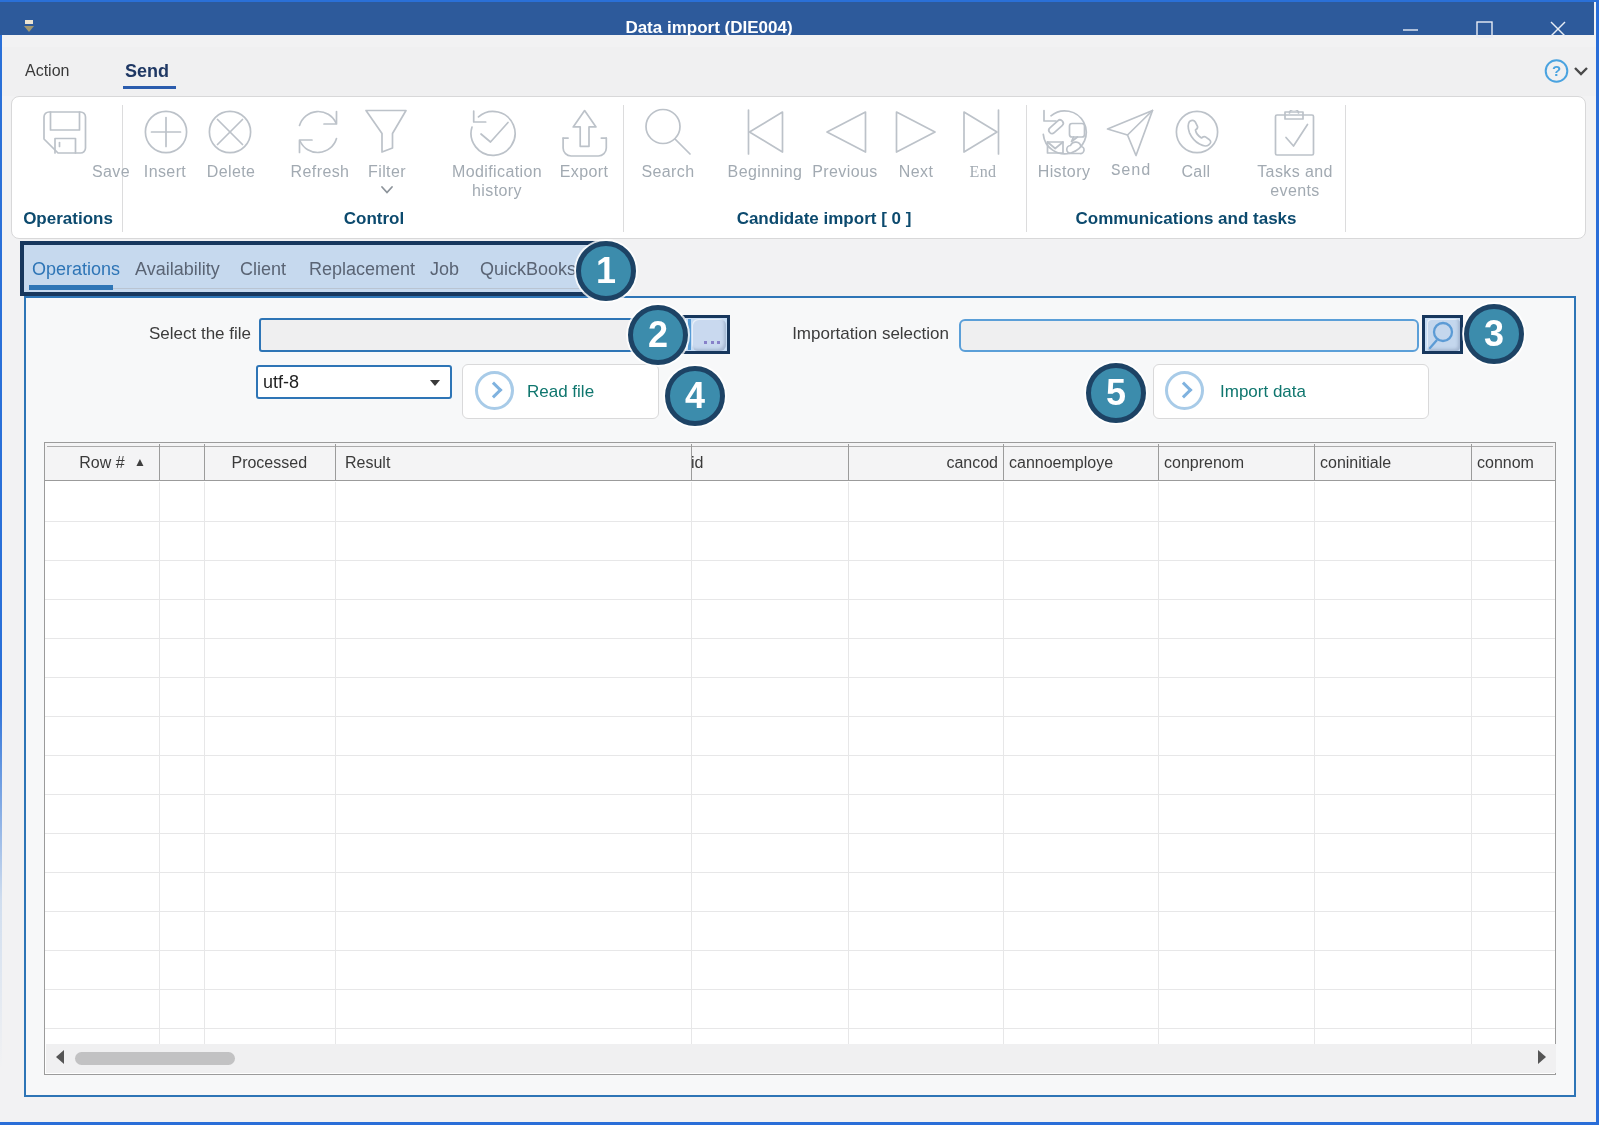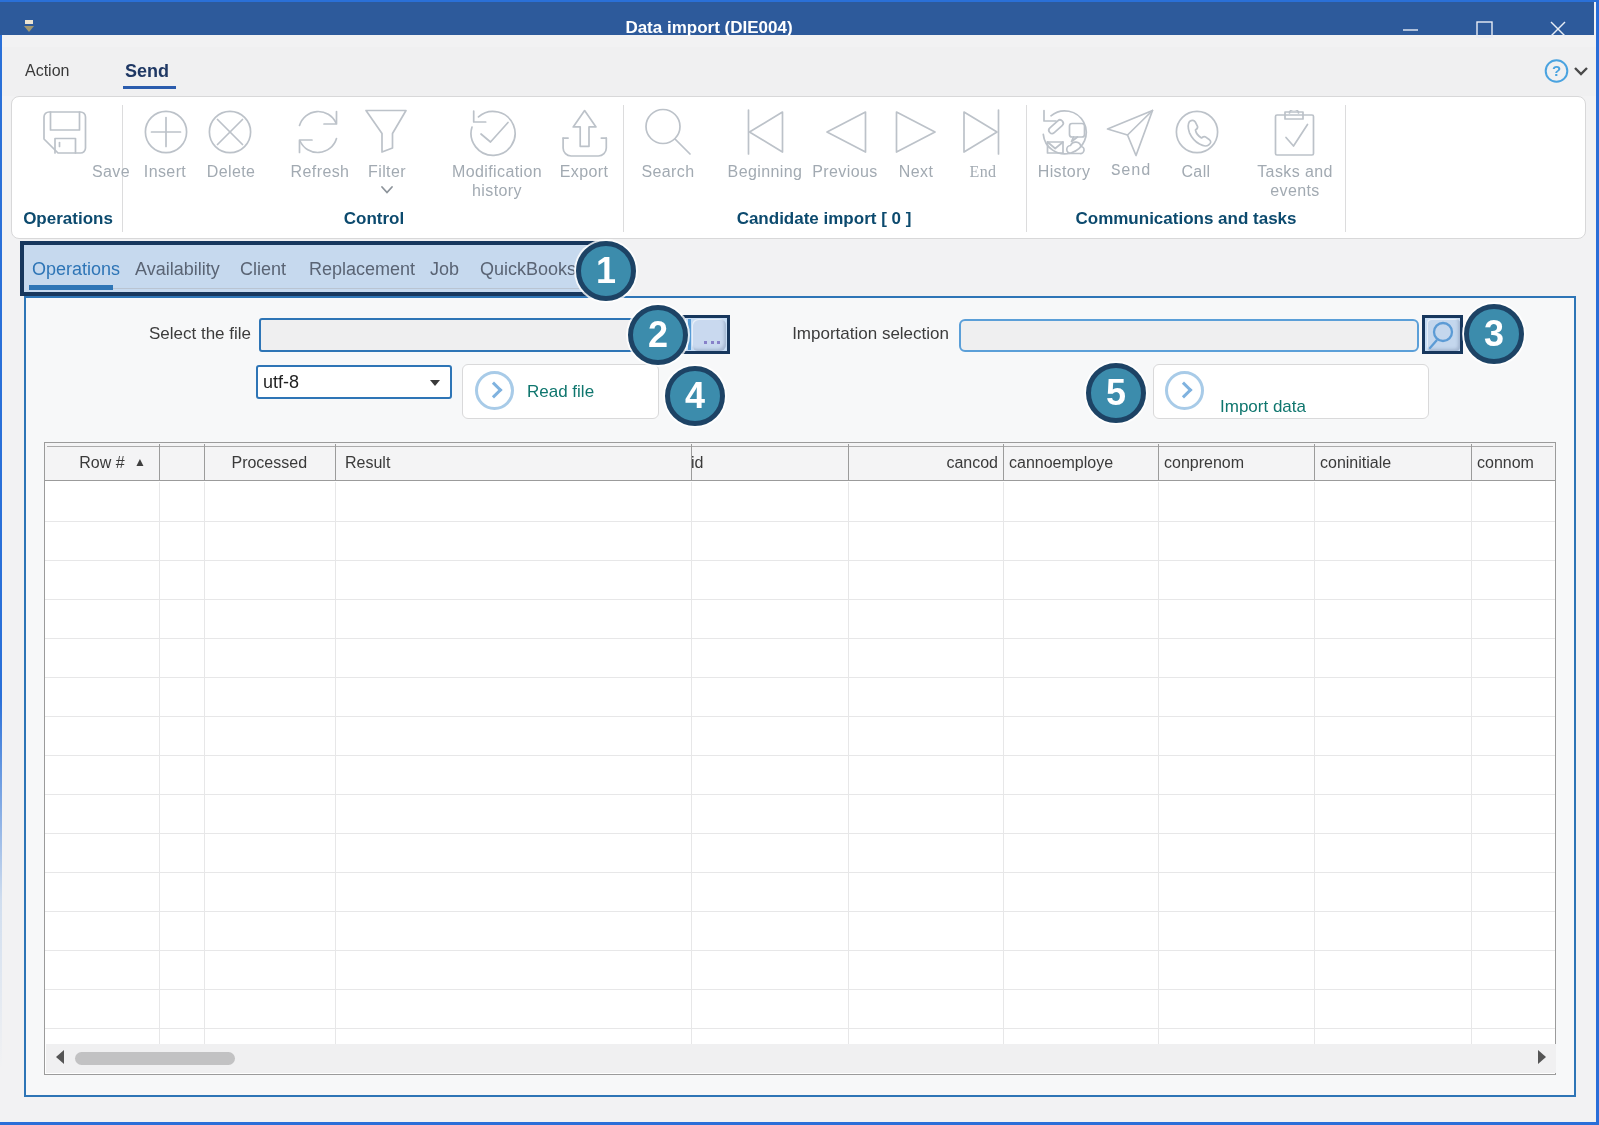--- a/index.html
+++ b/index.html
@@ -245,21 +245,21 @@
   <div class="abs" id="caret"></div>
 
   <div class="abs bigbtn" style="left:462px; top:364px; width:197px; height:55px;"></div>
   <div class="abs bicon" style="left:475px; top:371px;"></div>
   <div class="abs bchev" style="left:488px; top:384px;"></div>
   <div class="abs btxt" style="left:527px; top:382px;">Read file</div>
 
   <div class="abs bigbtn" style="left:1153px; top:364px; width:276px; height:55px;"></div>
   <div class="abs bicon" style="left:1165px; top:371px;"></div>
   <div class="abs bchev" style="left:1178px; top:384px;"></div>
-  <div class="abs btxt" style="left:1220px; top:382px;margin-top:15px;">Import data</div>
+  <div class="abs btxt" style="left:1220px; top:382px;">Import data</div>
 
   <div class="abs num" style="left:576px; top:241px;">1</div>
   <div class="abs num" style="left:628px; top:305px;">2</div>
   <div class="abs num" style="left:1464px; top:304px;">3</div>
   <div class="abs num" style="left:665px; top:366px;">4</div>
   <div class="abs num" style="left:1086px; top:363px;">5</div>
 
   <div class="abs" id="grid">
     <div id="ghead"></div>
     <div style="position:absolute; left:2px; top:3px; width:1506px; height:1px; background:#ababab;"></div>

